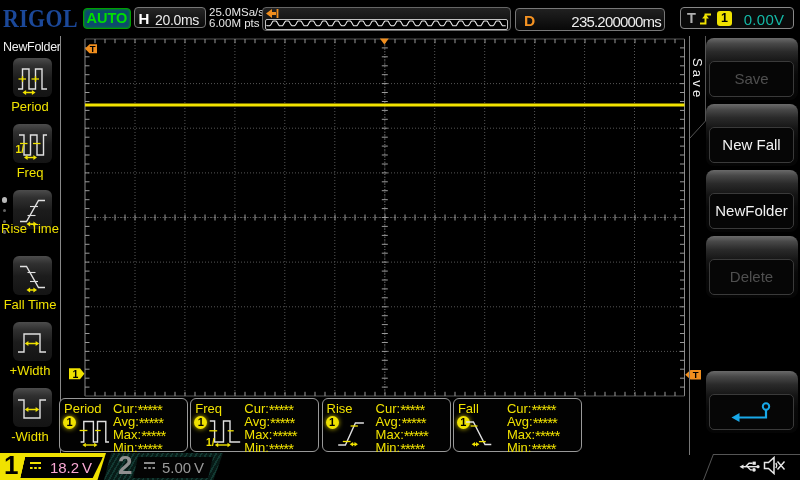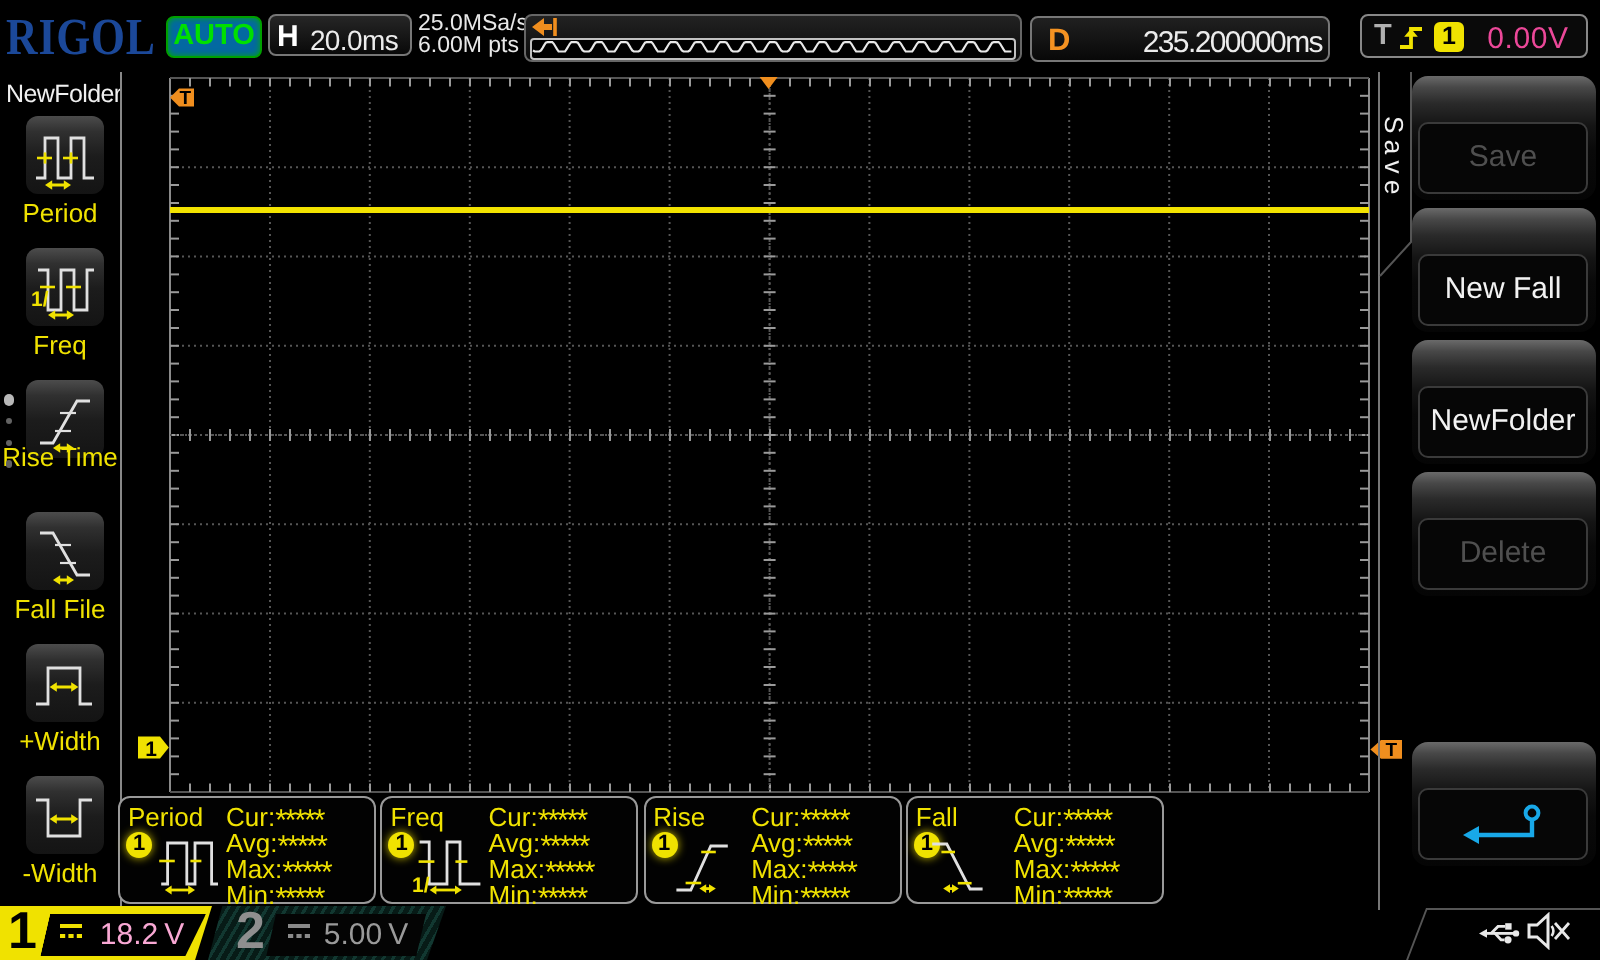--- a/index.html
+++ b/index.html
@@ -1,33 +1,33 @@
 <!DOCTYPE html>
 <html><head><meta charset="utf-8"><style>
 * { margin:0; padding:0; box-sizing:border-box; }
 html,body { width:800px; height:480px; background:#000; overflow:hidden; }
 #scr { position:relative; width:800px; height:480px; background:#000; font-family:"Liberation Sans",sans-serif; }
 .abs { position:absolute; }
 
 
 #logo { left:3px; top:4px; font-family:"Liberation Serif",serif; font-weight:bold; font-size:26px; color:#1b4899; letter-spacing:0.5px; transform:scaleX(0.84); transform-origin:0 0; }
-#auto { left:83px; top:7.5px; width:48px; height:21px; border:1.5px solid #00a000; border-radius:4px; background:#0369a1; color:#00e000; font-weight:bold; font-size:14.5px; text-align:center; line-height:18px; box-shadow:0 0 3px #0a0 inset; }
+#auto { left:83px; top:7.5px; width:48px; height:21px; border:1.5px solid #00a000; border-radius:4px; background:#0c4a6e; color:#00e000; font-weight:bold; font-size:14.5px; text-align:center; line-height:18px; box-shadow:0 0 3px #0a0 inset; }
 #hbox { left:133.5px; top:7px; width:72px; height:21px; border:1px solid #777; border-radius:4px; background:linear-gradient(180deg,#262626,#090909); }
 #hbox b { position:absolute; left:4px; top:2px; font-size:15px; color:#fff; }
 #hbox span { position:absolute; left:18.5px; top:3.5px; width:48px; text-align:center; font-size:14px; letter-spacing:-0.3px; color:#ececec; }
 #srate { left:209px; top:6.5px; font-size:11.5px; line-height:11px; color:#e8e8e8; }
 #membox { left:262px; top:6.5px; width:249px; height:24px; border:1px solid #666; border-radius:4px; background:linear-gradient(180deg,#222,#0a0a0a); }
 #memin { left:265px; top:18.5px; width:243px; height:11px; border:1px solid #c0c0c0; border-radius:2px; background:#000; }
 #dbox { left:515px; top:7.5px; width:150px; height:23.5px; border:1px solid #777; border-radius:4px; background:linear-gradient(180deg,#202020,#080808); }
 #dbox b { position:absolute; left:8px; top:3px; font-size:15.5px; color:#f49222; }
 #dbox span { position:absolute; left:30px; top:4px; width:115px; text-align:right; font-size:15px; letter-spacing:-0.8px; color:#ececec; }
 #tbox { left:680px; top:7px; width:114px; height:21.5px; border:1px solid #888; border-radius:4px; background:#0a0a0a; }
 #tbox b.t { position:absolute; left:6px; top:2px; font-size:14.5px; color:#b0b0b0; }
 #tbox .one { position:absolute; left:36px; top:2.5px; width:15px; height:15.5px; background:#f0e200; border-radius:3px; color:#000; font-weight:bold; font-size:12.5px; text-align:center; line-height:15.5px; }
-#tbox .volt { position:absolute; left:56px; top:3px; width:54px; text-align:center; font-size:15px; letter-spacing:0.3px; color:#ec4899; }
+#tbox .volt { position:absolute; left:56px; top:3px; width:54px; text-align:center; font-size:15px; letter-spacing:0.3px; color:#14b8a6; }
 
 
 #hlab { left:3px; top:39.5px; font-size:12.5px; letter-spacing:-0.3px; color:#f0f0f0; }
 #sline { left:59.5px; top:36px; width:1px; height:417px; background:#888; }
 .sbtn { position:absolute; left:12.5px; width:39px; height:39px; border-radius:6px; background:linear-gradient(180deg,#4c4c4c 0%,#303030 20%,#1c1c1c 52%,#141414 100%); }
 .slab { position:absolute; left:0px; width:60px; text-align:center; font-size:13px; color:#f0e200; }
 .pdot { position:absolute; border-radius:50%; }
 
 
 #mline { left:689px; top:36px; width:1px; height:419px; background:#777; }
@@ -452,21 +452,21 @@
       </svg></div>
 <div class="slab" style="top:221px">Rise Time</div>
     <div class="sbtn" style="top:255.5px"><svg width="39" height="39" viewBox="0 0 39 39">
         <path d="M7 10.5 L13.5 10.5 L25.5 31.5 L32 31.5" fill="none" stroke="#e0e0e0" stroke-width="1.4"></path>
 <line x1="14.5" y1="16.5" x2="22.5" y2="16.5" stroke="#e0e0e0" stroke-width="1.1"></line>
 <line x1="17" y1="25.5" x2="25" y2="25.5" stroke="#e0e0e0" stroke-width="1.1"></line>
 <line x1="16.6" y1="34" x2="20.9" y2="34" stroke="#f0e200" stroke-width="1.5"></line>
         <path d="M13.5 34 l3.6 -2.4 v4.8 z" fill="#f0e200"></path>
         <path d="M24 34 l-3.6 -2.4 v4.8 z" fill="#f0e200"></path>
       </svg></div>
-<div class="slab" style="top:297px">Fall File</div>
+<div class="slab" style="top:297px">Fall Time</div>
     <div class="sbtn" style="top:321.5px"><svg width="39" height="39" viewBox="0 0 39 39">
         <path d="M5 30 L11 30 L11 12 L27 12 L27 30 L33 30" fill="none" stroke="#e0e0e0" stroke-width="1.4"></path>
 <line x1="14.9" y1="21.5" x2="23.099999999999998" y2="21.5" stroke="#f0e200" stroke-width="1.5"></line>
         <path d="M11.8 21.5 l3.6 -2.4 v4.8 z" fill="#f0e200"></path>
         <path d="M26.2 21.5 l-3.6 -2.4 v4.8 z" fill="#f0e200"></path>
       </svg></div>
 <div class="slab" style="top:363px">+Width</div>
     <div class="sbtn" style="top:387.5px"><svg width="39" height="39" viewBox="0 0 39 39">
         <path d="M5 12 L11 12 L11 30 L27 30 L27 12 L33 12" fill="none" stroke="#e0e0e0" stroke-width="1.4"></path>
 <line x1="14.9" y1="21.5" x2="23.099999999999998" y2="21.5" stroke="#f0e200" stroke-width="1.5"></line>

